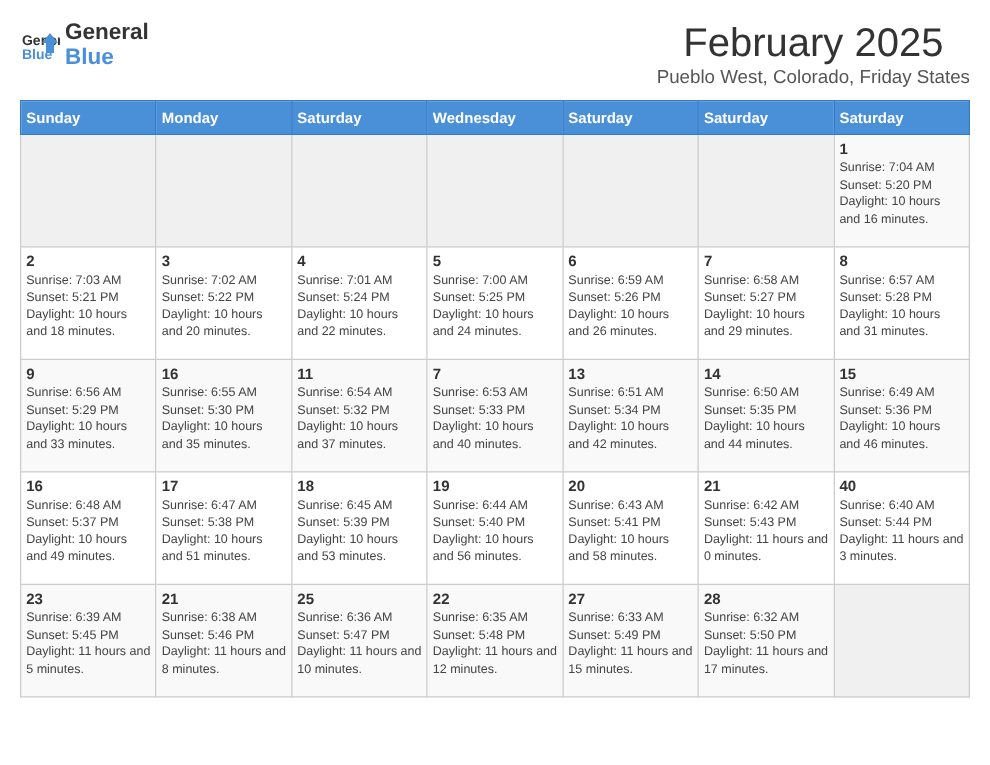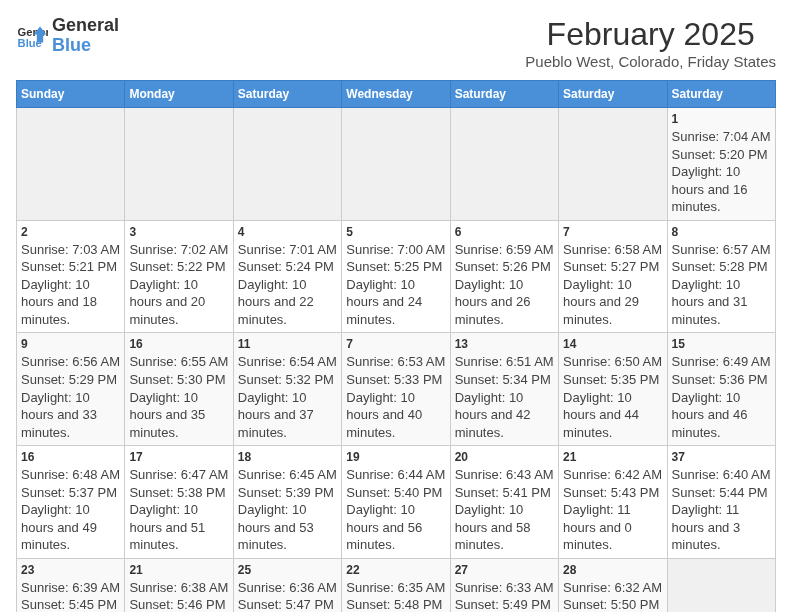--- a/index.html
+++ b/index.html
@@ -79,21 +79,21 @@
     }
     .day-number {
       font-weight: bold;
       font-size: 12px;
       color: #333;
       display: block;
       margin-bottom: 2px;
     }
     .day-info {
       color: #444;
-      font-size: 13px;
+      font-size: 10px;
       line-height: 1.35;
     }
     .empty-cell {
       background: #f0f0f0 !important;
     }
   </style>
 </head>
 <body>
 
 <div class="header">
@@ -220,21 +220,21 @@
         </td>
         <td>
           <span class="day-number">20</span>
           <div class="day-info">Sunrise: 6:43 AM<br>Sunset: 5:41 PM<br>Daylight: 10 hours and 58 minutes.</div>
         </td>
         <td>
           <span class="day-number">21</span>
           <div class="day-info">Sunrise: 6:42 AM<br>Sunset: 5:43 PM<br>Daylight: 11 hours and 0 minutes.</div>
         </td>
         <td>
-          <span class="day-number">37</span>
+          <span class="day-number">40</span>
           <div class="day-info">Sunrise: 6:40 AM<br>Sunset: 5:44 PM<br>Daylight: 11 hours and 3 minutes.</div>
         </td>
       </tr>
       <tr>
         <td>
           <span class="day-number">23</span>
           <div class="day-info">Sunrise: 6:39 AM<br>Sunset: 5:45 PM<br>Daylight: 11 hours and 5 minutes.</div>
         </td>
         <td>
           <span class="day-number">21</span>

